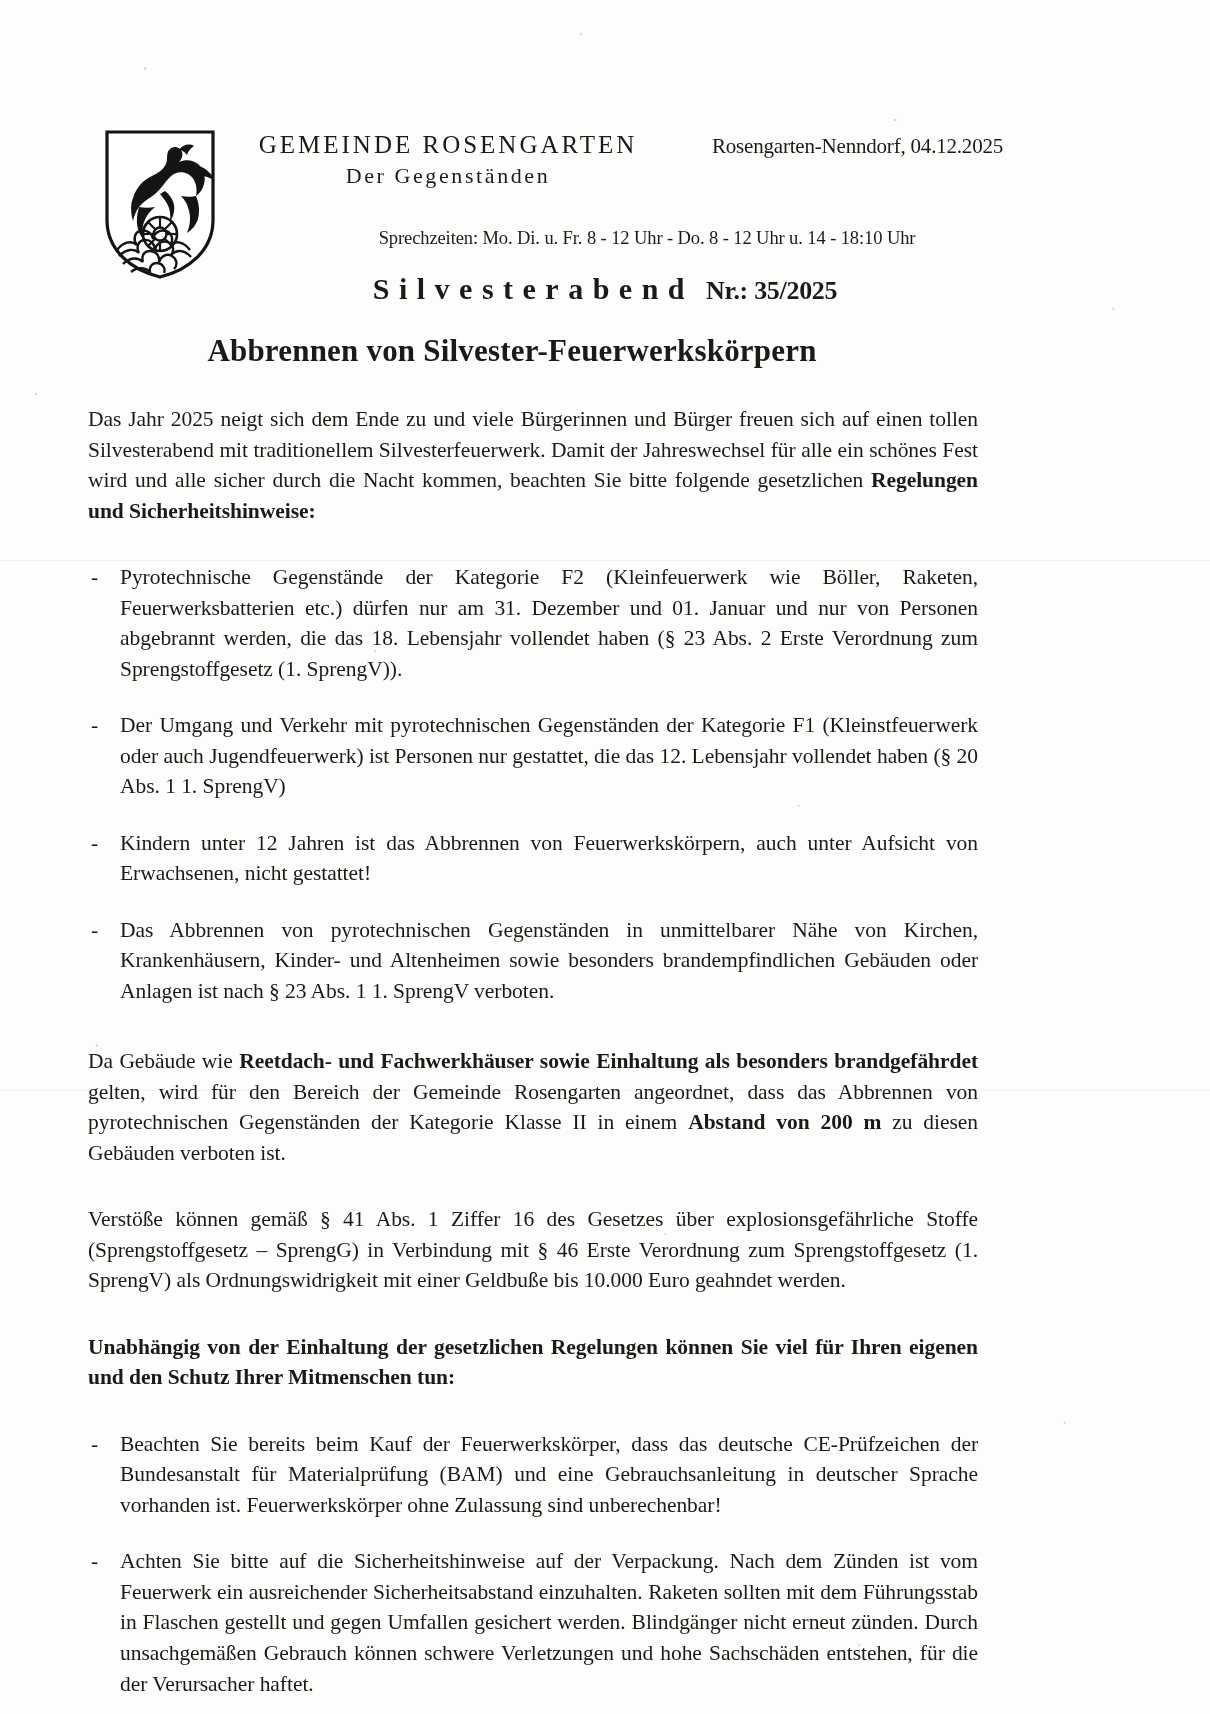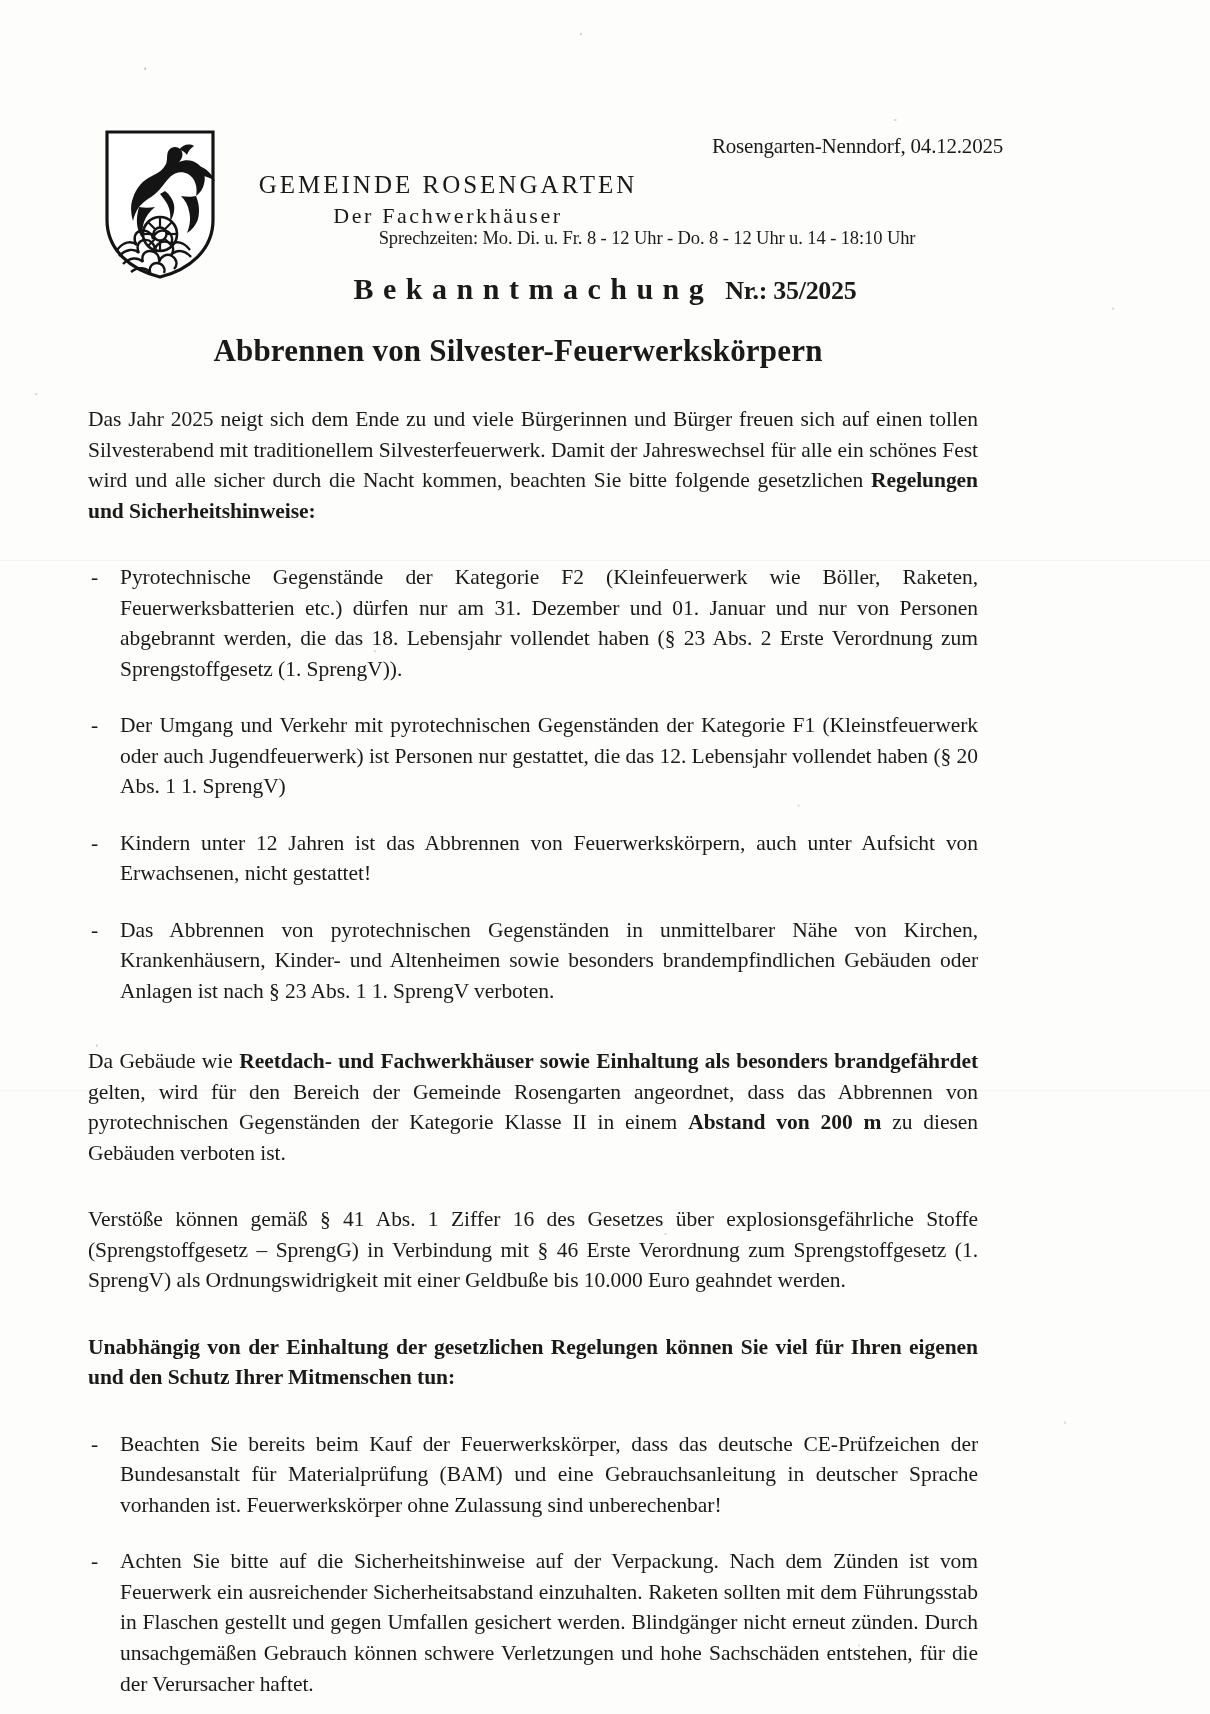--- a/index.html
+++ b/index.html
@@ -59,21 +59,20 @@
     position: absolute;
     left: 228px; top: 10px;
     width: 440px;
     text-align: center;
   }
   .auth-line1 {
     font-size: 25px;
     letter-spacing: 3.0px;
     line-height: 1.22;
     white-space: nowrap;
-    margin-top: 40px;
   }
   .auth-line2 {
     font-size: 22px;
     letter-spacing: 2.6px;
     line-height: 1.35;
     white-space: nowrap;
   }
   .auth-line3 {
     font-size: 19px;
     letter-spacing: .1px;
@@ -110,21 +109,21 @@
     letter-spacing: 9.5px;
   }
   #notice-line .num {
     font-size: 26px;
     font-weight: bold;
     letter-spacing: -.3px;
     margin-left: 12px;
   }
   #doc-title {
     position: absolute;
-    left: 6px; top: 333px;
+    left: 0; top: 333px;
     width: 1024px;
     text-align: center;
     font-size: 31px;
     font-weight: bold;
     letter-spacing: .2px;
   }
 
   
   #body {
     position: absolute;
@@ -225,32 +224,32 @@
                    C53 116 59 112 65 114 C70 116 72 122 68 127 C74 121 82 122 88 129"></path>
           <path d="M20 136 C27 129 35 129 40 134 C38 128 41 123 47 123 C53 123 57 128 56 134
                    C58 128 64 125 69 128 C74 131 75 137 71 141"></path>
           <path d="M28 144 C34 139 42 139 47 144 C46 139 49 135 54 135 C59 135 63 140 61 145"></path>
         </g>
       </svg>
     </div>
 
     <div id="authority">
       <div class="auth-line1">GEMEINDE ROSENGARTEN</div>
-      <div class="auth-line2">Der Fachwerkhäuser</div>
+      <div class="auth-line2">Der Gegenständen</div>
     </div>
 
     <div id="place-date">Rosengarten-Nenndorf, 04.12.2025</div>
 
     <div id="office-hours">
       <span>Sprechzeiten: Mo. Di. u. Fr. 8 - 12 Uhr - Do. 8 - 12 Uhr u. 14 - 18:10 Uhr</span>
     </div>
   </div>
 
   <div id="notice-line">
-    <span class="word">Bekanntmachung</span><span class="num">Nr.: 35/2025</span>
+    <span class="word">Silvesterabend</span><span class="num">Nr.: 35/2025</span>
   </div>
 
   <div id="doc-title">Abbrennen von Silvester-Feuerwerkskörpern</div>
 
   <div id="body">
 
     <p class="para"><span>Das Jahr 2025 neigt sich dem Ende zu und viele Bürgerinnen und Bürger freuen sich auf einen tollen Silvesterabend mit traditionellem Silvesterfeuerwerk. Damit der Jahreswechsel für alle ein schönes Fest wird und alle sicher durch die Nacht kommen, beachten Sie bitte folgende gesetzlichen </span><b>Regelungen und Sicherheitshinweise:</b></p>
 
     <div class="spacer-sm"></div>
 

